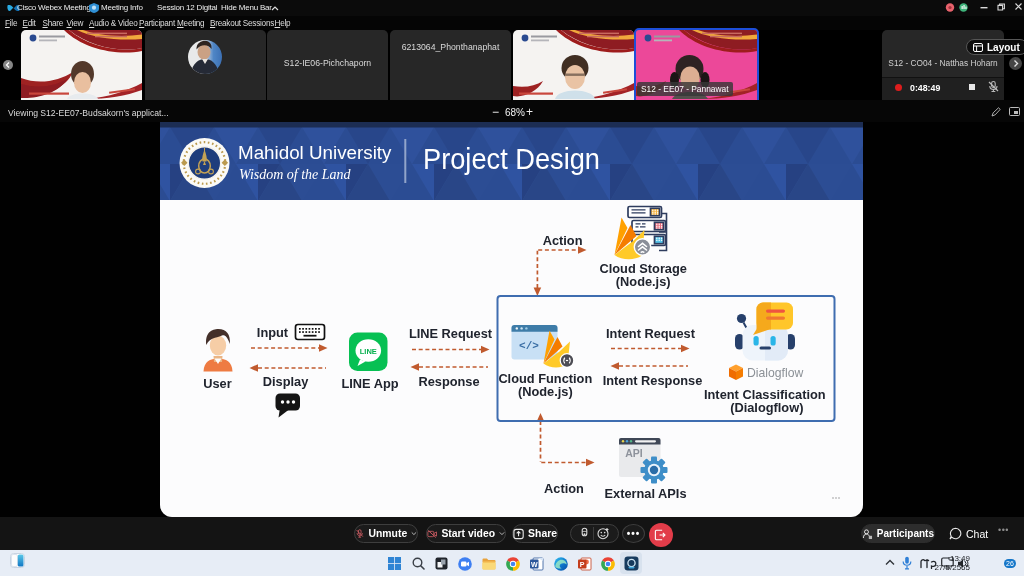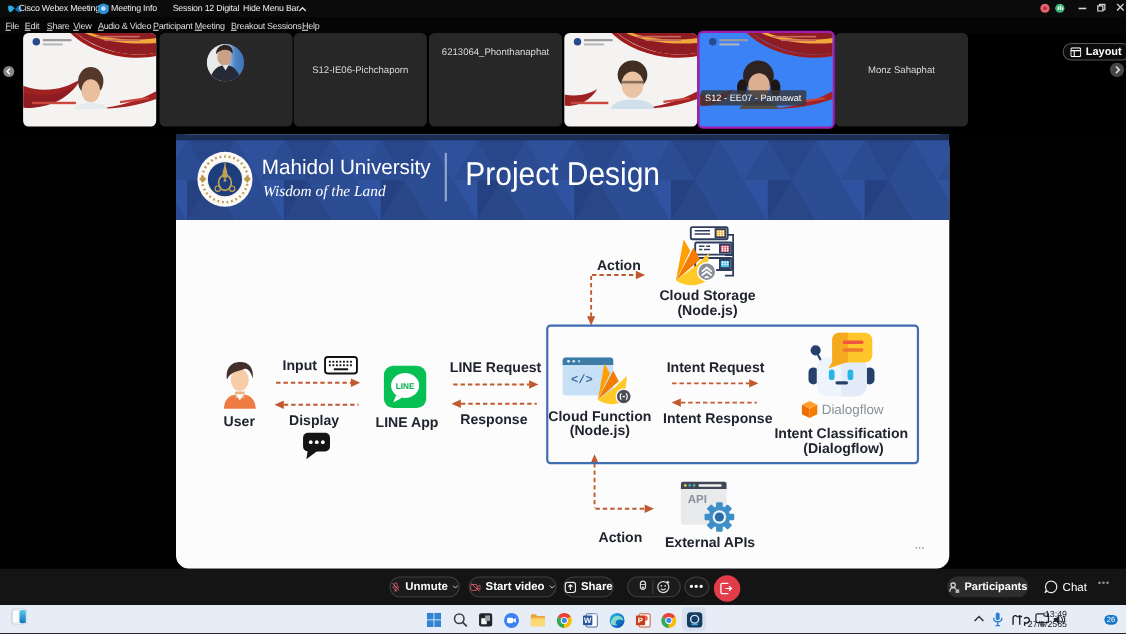--- a/index.html
+++ b/index.html
@@ -160,21 +160,21 @@
         <rect x="6" y="62.5" width="34" height="2.2" fill="#c9473c"></rect>
         <rect x="90" y="60" width="24" height="2" fill="#c9473c" transform="rotate(-8 102 61)"></rect>
         <defs>
             <filter id="blr5" x="-20%" y="-20%" width="140%" height="140%">
               <feGaussianBlur stdDeviation="0.7"></feGaussianBlur>
             </filter>
           </defs>
       </svg>
     </div>
 
-    <div class="thumb" style="left:636px;width:121px;background:#3b82f6;border:2px solid #a21caf;margin:-2px 0 16px -2px">
+    <div class="thumb" style="left:636px;width:121px;background:#ec4899;border:2px solid #1d4ed8;margin:-2px 0 16px -2px">
       <svg width="121" height="69" viewBox="0 0 121 69">
         <g filter="url(#blr6)">
           <path d="M43 0 C62 19 96 26 121 21 L121 18 C98 23 66 16 48 0 Z" fill="#9e1d1e"></path>
           <path d="M48 0 C68 16 98 23 121 18 L121 0 Z" fill="#8e1d20"></path>
           <path d="M56 0 C72 8 98 11 121 9 L121 4.5 C100 7.5 76 5.5 62 0 Z" fill="#f0a83c"></path>
           <path d="M0 56 C12 58 22 56 30 51 C24 62 10 68 0 66 Z" fill="#9e2123"></path>
           <path d="M66 69 C88 67 106 61 121 53 L121 60 C105 66 86 69 66 69 Z" fill="#a32225"></path>
         </g>
         <circle cx="12" cy="8" r="3.4" fill="#2a4a90"></circle>
         <rect x="18" y="5.5" width="26" height="2" fill="#9a9aa0"></rect>
@@ -191,38 +191,62 @@
         <rect x="90" y="60" width="24" height="2" fill="#c9473c" transform="rotate(-8 102 61)"></rect>
         <defs>
             <filter id="blr6" x="-20%" y="-20%" width="140%" height="140%">
               <feGaussianBlur stdDeviation="0.7"></feGaussianBlur>
             </filter>
           </defs>
       </svg>
       <div class="abs" style="left:1px;top:52px;background:rgba(55,55,55,.82);border-radius:2px;color:#fff;font-size:8.4px;padding:1.5px 4px 2px">S12 - EE07 - Pannawat</div>
     </div>
 
-    <div class="thumb" style="left:759px;width:121px">
-        <div class="tname" style="top:28px">Monz Sahaphat</div>
-      </div>
-
+
+    <div class="thumb" style="left:882px;width:122px">
+      <div class="tname" style="top:28px;font-size:8.3px;color:#d0d0d0">S12 - CO04 - Natthas Hoharn</div>
+      <div class="abs" style="left:0;top:46.5px;width:122px;height:22.5px;background:#202020;border-top:1px solid #111"></div>
+      <div class="abs" style="left:12.5px;top:53.5px;width:7px;height:7px;border-radius:50%;background:#dd1d1d"></div>
+      <div class="abs" style="left:28px;top:52.5px;color:#fff;font-size:8.8px;font-weight:700">0:48:49</div>
+      <div class="abs" style="left:86.5px;top:54px;width:6px;height:6px;background:#e6e6e6"></div>
+      <svg class="abs" style="left:105px;top:50px" width="13" height="13" viewBox="0 0 13 13">
+        <g stroke="#b9b9b9" stroke-width="1.1" fill="none">
+          <rect x="4.6" y="1.5" width="3.6" height="6" rx="1.8"></rect>
+          <path d="M2.8 6 C2.8 10.5 10 10.5 10 6 M6.4 9.5 V11.5 M4.5 11.5 H8.3"></path>
+          <path d="M2 2 L11 11" stroke-width="1.3"></path>
+        </g>
+      </svg>
+    </div>
 
     <div class="abs" style="left:966px;top:9px;height:14px;border:1px solid #565656;border-radius:8px;background:rgba(12,12,12,.92);color:#fff;font-size:10px;font-weight:700;display:flex;align-items:center;padding:0 7px 0 6px">
       <svg width="10" height="9" viewBox="0 0 10 9" style="margin-right:4px">
           <rect x="0.5" y="0.5" width="9" height="8" rx="1.5" stroke="#fff" fill="none"></rect>
           <line x1="0.5" y1="3" x2="9.5" y2="3" stroke="#fff"></line>
           <line x1="3.6" y1="3" x2="3.6" y2="8.5" stroke="#fff"></line>
         </svg>
       Layout</div>
     <div class="abs" style="left:1009px;top:27px;width:13px;height:13px;border-radius:50%;background:#454545"></div>
     <svg class="abs" style="left:1009px;top:27px" width="13" height="13" viewBox="0 0 13 13">
         <path d="M5.5 3.5 L8.5 6.5 L5.5 9.5" stroke="#e0e0e0" stroke-width="1.4" fill="none"></path>
       </svg>
   </div>
 
+  <div id="viewbar">
+    <div class="abs" style="left:8px;top:7.5px;font-size:8.6px;color:#dcdcdc">Viewing S12-EE07-Budsakorn's applicat...</div>
+    <div class="abs" style="left:492px;top:5px;font-size:12px;color:#f0f0f0">−</div>
+    <div class="abs" style="left:505px;top:6.5px;font-size:10px;color:#f0f0f0">68%</div>
+    <div class="abs" style="left:526px;top:5px;font-size:12px;color:#f0f0f0">+</div>
+    <svg class="abs" style="left:991px;top:7px" width="10" height="10" viewBox="0 0 10 10">
+        <path d="M1 9 L2.2 5.8 L7.5 0.8 L9.2 2.4 L4.2 7.8 Z" stroke="#bdbdbd" stroke-width="0.9" fill="none"></path>
+      </svg>
+    <svg class="abs" style="left:1009px;top:7px" width="11" height="9" viewBox="0 0 11 9">
+        <rect x="0.5" y="0.5" width="10" height="8" rx="1" stroke="#bdbdbd" fill="none"></rect>
+        <rect x="5" y="4" width="4" height="3" fill="#bdbdbd"></rect>
+      </svg>
+  </div>
   <div id="stage">
     <div id="slide">
       <div id="shead" style="position:absolute;left:0;top:0;width:703px;height:78px">
       <svg width="703" height="78" viewBox="160 122 703 78">
         <defs>
           <pattern id="tri" x="170" y="127" width="88" height="74" patternUnits="userSpaceOnUse">
             <rect x="0" y="0" width="88" height="74" fill="#2b4c93"></rect>
             <polygon points="0,0 44,0 22,37" fill="#28468a"></polygon>
             <polygon points="44,0 88,0 66,37" fill="#2f519c"></polygon>
             <polygon points="22,37 66,37 44,74" fill="#2c4d94"></polygon>

